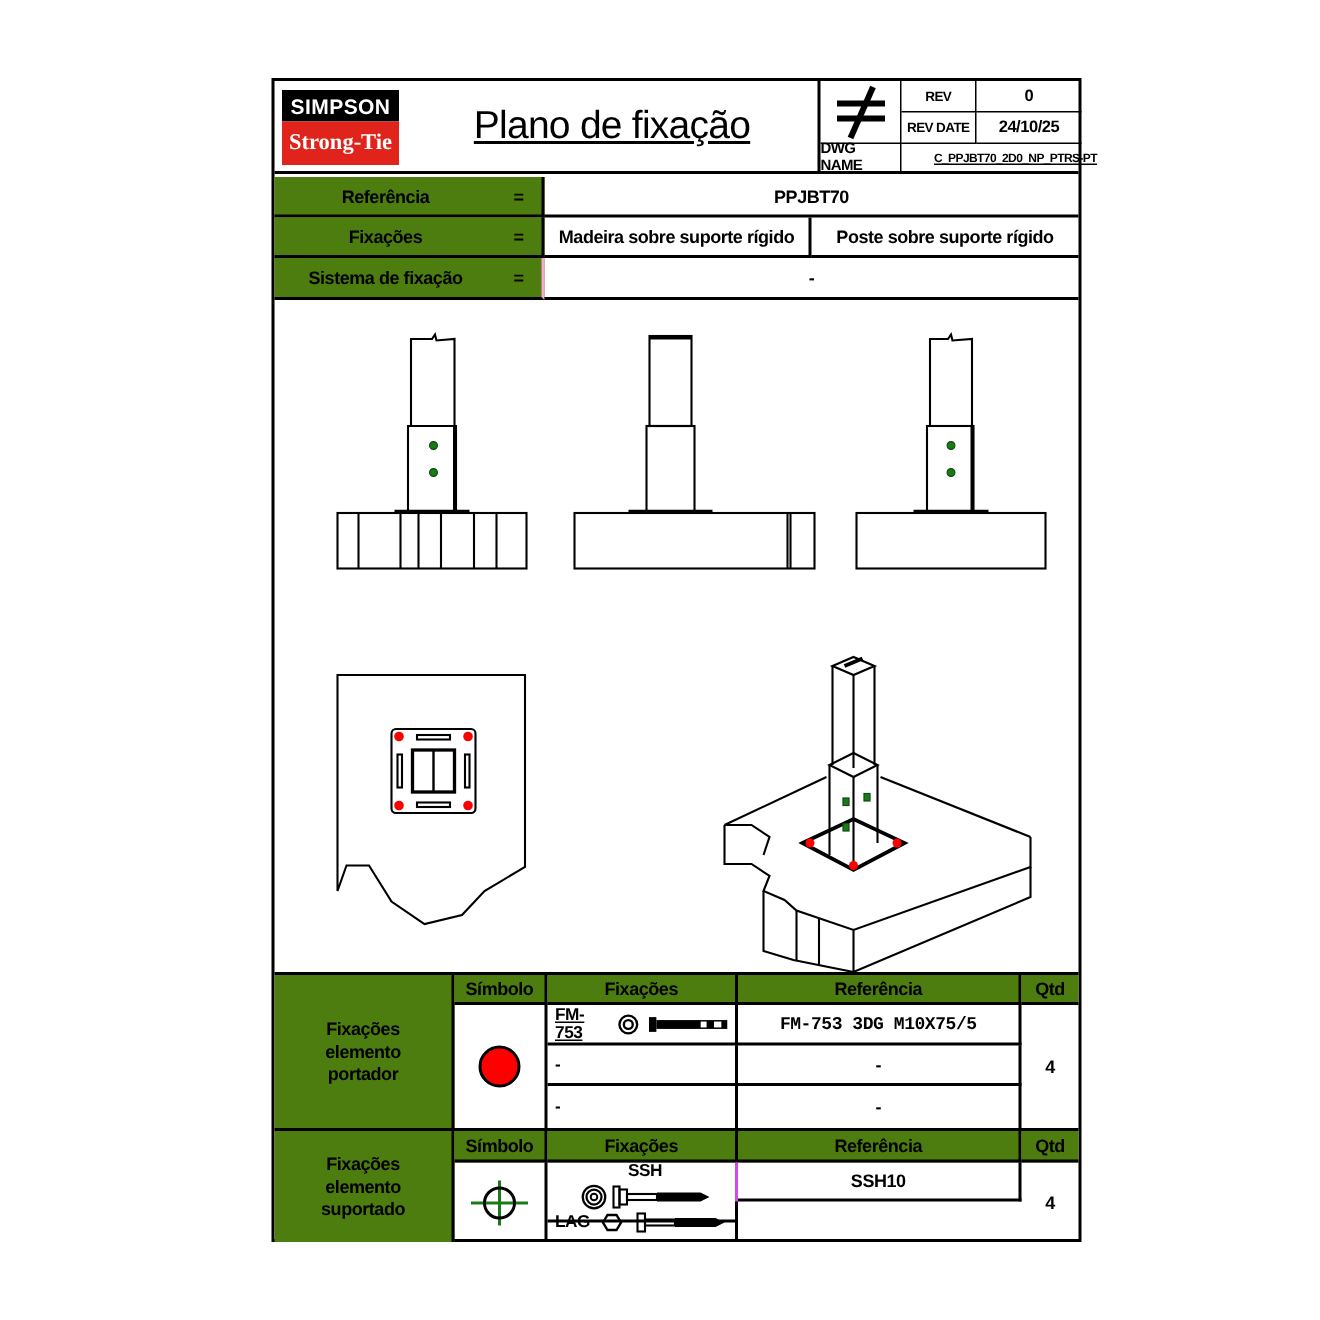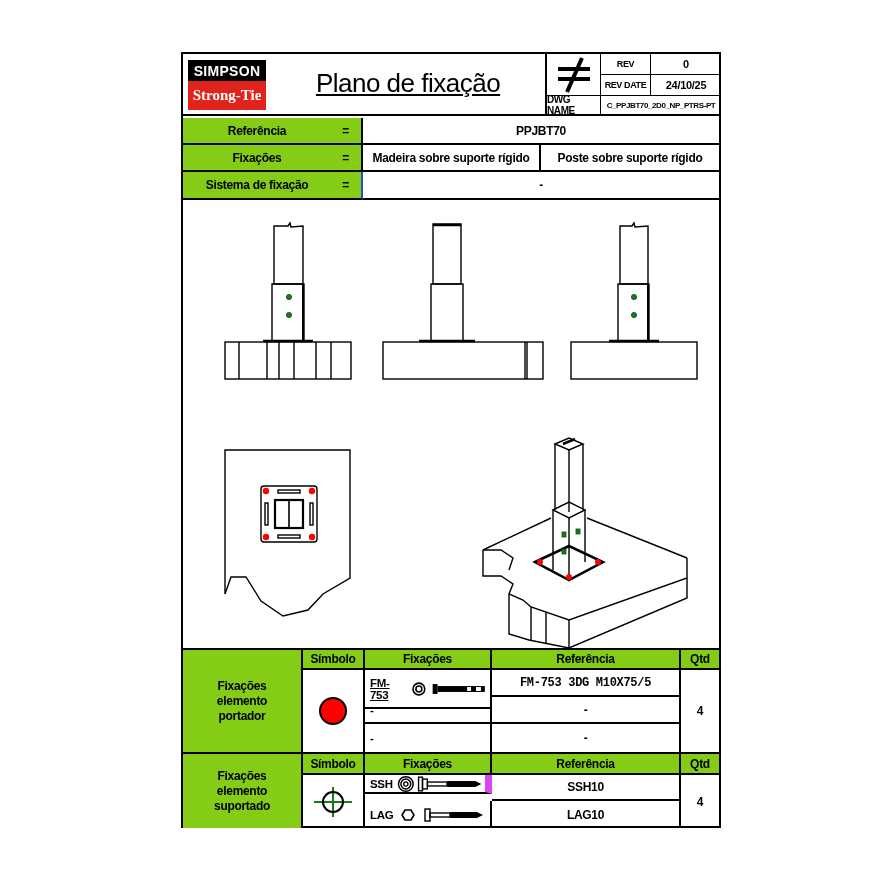--- a/index.html
+++ b/index.html
@@ -1,19 +1,19 @@
 <!DOCTYPE html>
 <html><head>
   <meta charset="utf-8">
   <style>
     html, body { margin: 0; padding: 0; background: #ffffff; }
     body { width: 880px; height: 880px; position: relative; font-family: "Liberation Sans", sans-serif; color: #000; }
     .sheet { position: absolute; left: 170px; top: 52px; width: 540px; height: 776px; border: 2px solid #000; box-sizing: border-box; background: #fff; margin-left: 11px; }
     .abs { position: absolute; box-sizing: border-box; }
-    .gray { background: #84cc16; }
+    .gray { background: #4d7c0f; }
     .cell-text { display: flex; align-items: center; justify-content: center; font-weight: bold; font-size: 12px; letter-spacing: -0.3px; }
     .logo-top { background: #000; color: #fff; font-weight: bold; font-size: 14px; display:flex; align-items:center; justify-content:center; letter-spacing: 0.3px; }
     .logo-bot { background: #e0241b; color: #fff; font-family: "Liberation Serif", serif; font-weight: bold; font-size: 15px; display:flex; align-items:center; justify-content:center; }
     .title { font-size: 26px; text-decoration: underline; display:flex; align-items:center; justify-content:center; letter-spacing: -0.5px; }
     .small { font-size: 9px; font-weight: bold; letter-spacing: -0.4px; }
     .fix-label { font-weight: bold; font-size: 11.5px; display:flex; align-items:center; padding-left: 5px; letter-spacing: -0.3px; }
     svg { display: block; }
   </style>
 </head>
 <body>
@@ -33,40 +33,40 @@
           <rect x="11" y="13" width="32" height="4" fill="#000"></rect>
           <rect x="11" y="23" width="32" height="4" fill="#000"></rect>
           <line x1="35" y1="4" x2="20" y2="38" stroke="#000" stroke-width="4"></line>
         </svg>
       </div>
       <div class="abs small cell-text" style="left:54px;top:0;width:50px;height:21px;border-right:1.5px solid #000;border-bottom:1.5px solid #000;font-size:9px;">REV</div>
       <div class="abs cell-text" style="left:104px;top:0;width:70px;height:21px;border-bottom:1.5px solid #000;font-size:11px;">0</div>
       <div class="abs small cell-text" style="left:54px;top:21px;width:50px;height:21px;border-right:1.5px solid #000;border-bottom:1.5px solid #000;font-size:9px;">REV DATE</div>
       <div class="abs cell-text" style="left:104px;top:21px;width:70px;height:21px;border-bottom:1.5px solid #000;font-size:11px;">24/10/25</div>
       <div class="abs small cell-text" style="left:0;top:42px;width:54px;height:18px;border-right:1.5px solid #000;font-size:10px;">DWG NAME</div>
-      <div class="abs small cell-text" style="left:54px;top:42px;width:120px;height:18px;font-size:8px;">C_PPJBT70_2D0_NP_PTRS-PT</div>
+      <div class="abs small cell-text" style="left:70px;top:42px;width:120px;height:18px;font-size:8px;text-decoration:underline;">C_PPJBT70_2D0_NP_PTRS-PT</div>
     </div>
   </div>
 
   <div class="abs" style="left:0;top:64px;width:536px;height:82px;">
 
     <div class="abs gray cell-text" style="left:0;top:0;width:180px;height:27px;border-bottom:2px solid #000;border-right:2px solid #000;">
       <span style="position:absolute;left:0;width:148px;text-align:center;">Referência</span>
       <span style="position:absolute;right:12px;">=</span>
     </div>
     <div class="abs cell-text" style="left:180px;top:0;width:356px;height:27px;border-bottom:2px solid #000;">PPJBT70</div>
 
     <div class="abs gray cell-text" style="left:0;top:27px;width:180px;height:27px;border-bottom:2px solid #000;border-right:2px solid #000;">
       <span style="position:absolute;left:0;width:148px;text-align:center;">Fixações</span>
       <span style="position:absolute;right:12px;">=</span>
     </div>
     <div class="abs cell-text" style="left:180px;top:27px;width:178px;height:27px;border-bottom:2px solid #000;border-right:2px solid #000;font-weight:bold;">Madeira sobre suporte rígido</div>
     <div class="abs cell-text" style="left:358px;top:27px;width:178px;height:27px;border-bottom:2px solid #000;">Poste sobre suporte rígido</div>
 
-    <div class="abs gray cell-text" style="left:0;top:54px;width:180px;height:28px;border-bottom:2px solid #000;border-right:2px solid #1d4ed8;">
+    <div class="abs gray cell-text" style="left:0;top:54px;width:180px;height:28px;border-bottom:2px solid #000;border-right:2px solid #f9a8d4;">
       <span style="position:absolute;left:0;width:148px;text-align:center;">Sistema de fixação</span>
       <span style="position:absolute;right:12px;">=</span>
     </div>
     <div class="abs cell-text" style="left:180px;top:54px;width:356px;height:28px;border-bottom:2px solid #000;">-</div>
   </div>
 
   <div class="abs" style="left:0;top:146px;width:536px;height:448px;">
     <svg width="536" height="448" viewBox="0 0 536 448">
       <g fill="none" stroke="#000" stroke-width="1.4">
 
@@ -169,21 +169,21 @@
     <div class="abs gray cell-text" style="left:182px;top:0;width:127px;height:20px;border-right:2px solid #000;border-bottom:2px solid #000;">Fixações</div>
     <div class="abs gray cell-text" style="left:309px;top:0;width:189px;height:20px;border-right:2px solid #000;border-bottom:2px solid #000;">Referência</div>
     <div class="abs gray cell-text" style="left:498px;top:0;width:38px;height:20px;border-bottom:2px solid #000;">Qtd</div>
 
     <div class="abs" style="left:120px;top:20px;width:62px;height:82px;border-right:2px solid #000;">
       <svg width="60" height="82" viewBox="0 0 60 82">
           <circle cx="30" cy="41" r="13" fill="#ff0000" stroke="#000" stroke-width="2"></circle>
         </svg>
     </div>
 
-    <div class="abs fix-label" style="left:182px;top:20px;width:127px;height:39px;border-right:2px solid #000;border-bottom:2px solid #000;text-decoration:underline;">
+    <div class="abs fix-label" style="left:182px;top:20px;width:127px;height:27px;border-right:2px solid #000;border-bottom:2px solid #000;text-decoration:underline;">
       <span>FM-753</span>
       <svg width="80" height="20" viewBox="0 0 80 20" style="margin-left:4px;">
         <circle cx="8" cy="10" r="6" fill="none" stroke="#000" stroke-width="1.6"></circle>
         <circle cx="8" cy="10" r="3" fill="none" stroke="#000" stroke-width="1.6"></circle>
         <rect x="22" y="5" width="5" height="10" fill="#000"></rect>
         <rect x="27" y="7" width="48" height="6" fill="#000"></rect>
         <rect x="57" y="8" width="4" height="4" fill="#fff"></rect>
         <rect x="66" y="8" width="5" height="4" fill="#fff"></rect>
       </svg>
     </div>
@@ -208,21 +208,21 @@
     <div class="abs gray cell-text" style="left:498px;top:0;width:38px;height:21px;border-bottom:2px solid #000;">Qtd</div>
 
     <div class="abs" style="left:120px;top:21px;width:62px;height:53px;border-right:2px solid #000;">
       <svg width="60" height="53" viewBox="0 0 60 53">
         <line x1="30" y1="12" x2="30" y2="42" stroke="#1a7a1a" stroke-width="2"></line>
         <line x1="11" y1="27" x2="49" y2="27" stroke="#1a7a1a" stroke-width="2"></line>
         <circle cx="30" cy="27" r="10" fill="none" stroke="#000" stroke-width="2"></circle>
       </svg>
     </div>
 
-    <div class="abs fix-label" style="left:182px;top:21px;width:127px;height:19px;border-right:7px solid #d946ef;border-bottom:2px solid #000;">
+    <div class="abs fix-label" style="left:182px;top:21px;width:127px;height:40px;border-right:2px solid #d946ef;border-bottom:2px solid #000;flex-direction:column;">
       <span>SSH</span>
       <svg width="90" height="22" viewBox="0 0 90 22" style="margin-left:4px;">
         <circle cx="9" cy="11" r="7.5" fill="none" stroke="#000" stroke-width="1.5"></circle>
         <circle cx="9" cy="11" r="5" fill="none" stroke="#000" stroke-width="1.5"></circle>
         <circle cx="9" cy="11" r="2.2" fill="none" stroke="#000" stroke-width="1.3"></circle>
         <rect x="22" y="4" width="4" height="14" fill="none" stroke="#000" stroke-width="1.4"></rect>
         <rect x="26" y="6" width="5" height="10" fill="none" stroke="#000" stroke-width="1.4"></rect>
         <rect x="31" y="9" width="20" height="4" fill="none" stroke="#000" stroke-width="1.4"></rect>
         <path d="M51 8 L80 8 L86 11 L80 14 L51 14 Z" fill="#000"></path>
       </svg>
@@ -231,18 +231,17 @@
 
     <div class="abs fix-label" style="left:182px;top:47px;width:127px;height:27px;border-right:2px solid #000;">
       <span>LAG</span>
       <svg width="90" height="22" viewBox="0 0 90 22" style="margin-left:4px;">
         <polygon points="5,11 8,6 14,6 17,11 14,16 8,16" fill="none" stroke="#000" stroke-width="1.6"></polygon>
         <rect x="28" y="5" width="5" height="12" fill="none" stroke="#000" stroke-width="1.4"></rect>
         <rect x="33" y="9" width="20" height="4" fill="none" stroke="#000" stroke-width="1.4"></rect>
         <path d="M53 8 L80 8 L86 11 L80 14 L53 14 Z" fill="#000"></path>
       </svg>
     </div>
-    <div class="abs cell-text" style="left:309px;top:47px;width:189px;height:27px;border-right:2px solid #000;">LAG10</div>
 
     <div class="abs cell-text" style="left:498px;top:21px;width:38px;height:53px;">4</div>
   </div>
 
 </div>
 
 </body></html>

